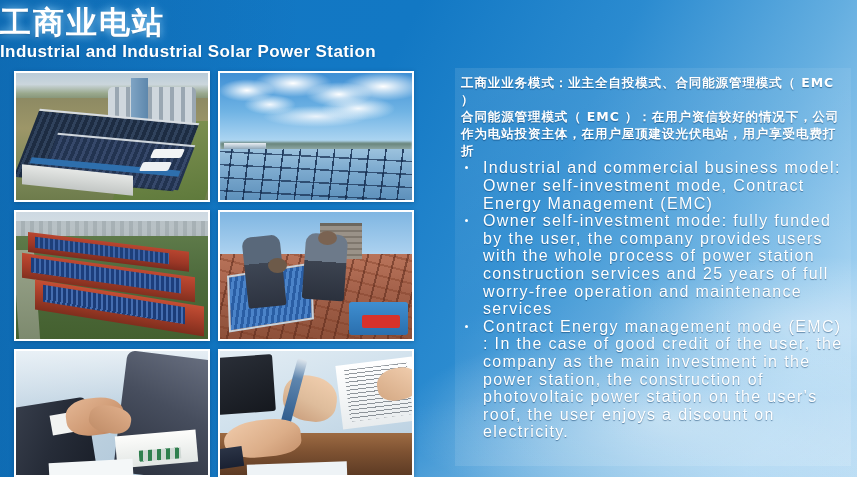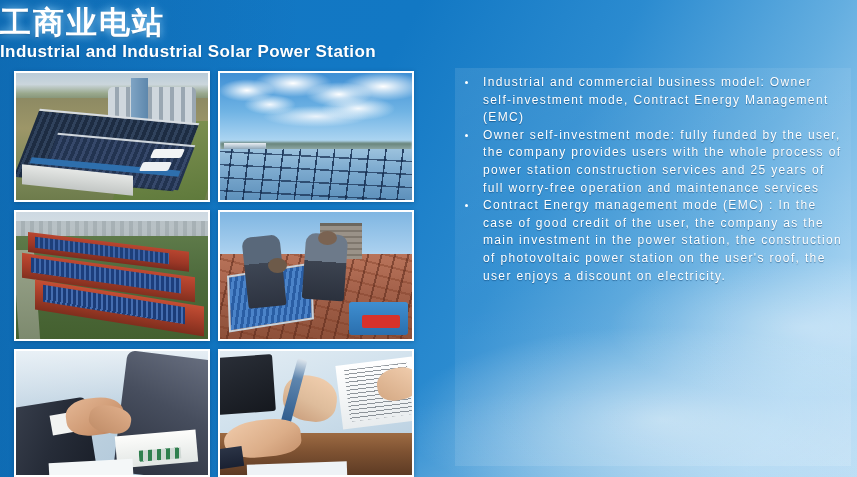--- a/index.html
+++ b/index.html
@@ -278,21 +278,21 @@
   }
   .cn-block p { margin: 0; }
   ul.en-list {
     list-style: none;
     margin: 0;
     padding: 0;
   }
   ul.en-list > li {
     position: relative;
     color: #ffffff;
-    font-size: 12px;
+    font-size: 16px;
     line-height: 17.6px;
     letter-spacing: 1.35px;
     padding-left: 22px;
     text-shadow: 0 1px 1px rgba(4,52,98,.5);
     font-family: "Liberation Sans", sans-serif;
   }
   ul.en-list > li::before {
     content: "";
     position: absolute;
     left: 4px;
@@ -392,20 +392,22 @@
       <div class="p6-h1"></div>
       <div class="p6-cuff"></div>
       <div class="p6-doc2"></div>
     </div>
 
   </div>
 
   <div class="panel">
 
     <div class="cn-block">
+      <p>工商业业务模式：业主全自投模式、合同能源管理模式（ EMC ）</p>
+      <p>合同能源管理模式（ EMC ）：在用户资信较好的情况下，公司作为电站投资主体，在用户屋顶建设光伏电站，用户享受电费打折</p>
     </div>
 
     <ul class="en-list">
       <li>Industrial and commercial business model: Owner self-investment mode, Contract Energy Management (EMC)</li>
       <li>Owner self-investment mode: fully funded by the user, the company provides users with the whole process of power station construction services and 25 years of full worry-free operation and maintenance services</li>
       <li>Contract Energy management mode (EMC) : In the case of good credit of the user, the company as the main investment in the power station, the construction of photovoltaic power station on the user's roof, the user enjoys a discount on electricity.</li>
     </ul>
 
   </div>
 

